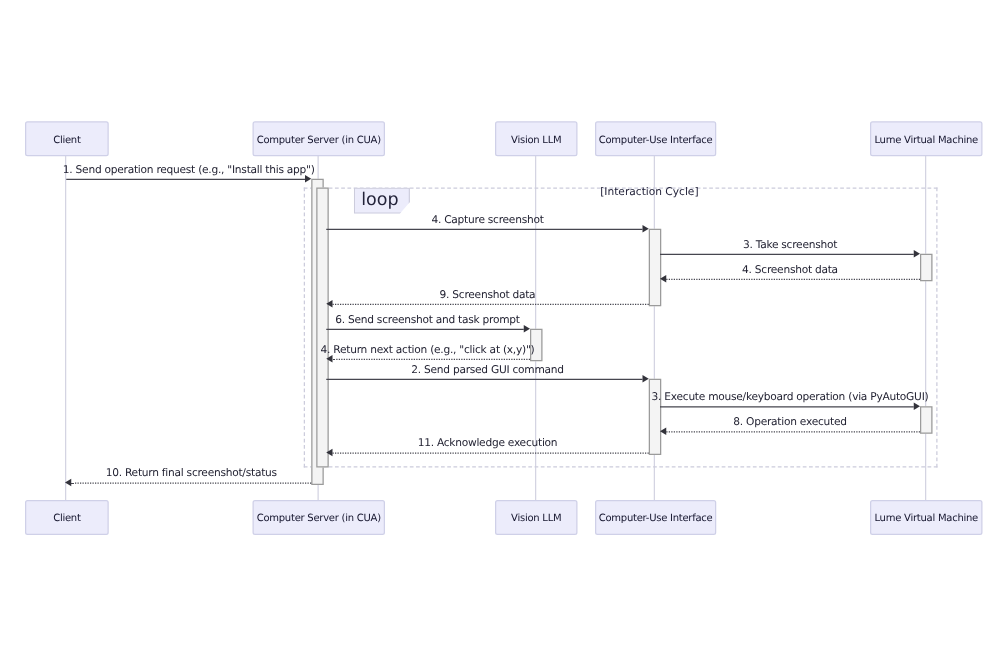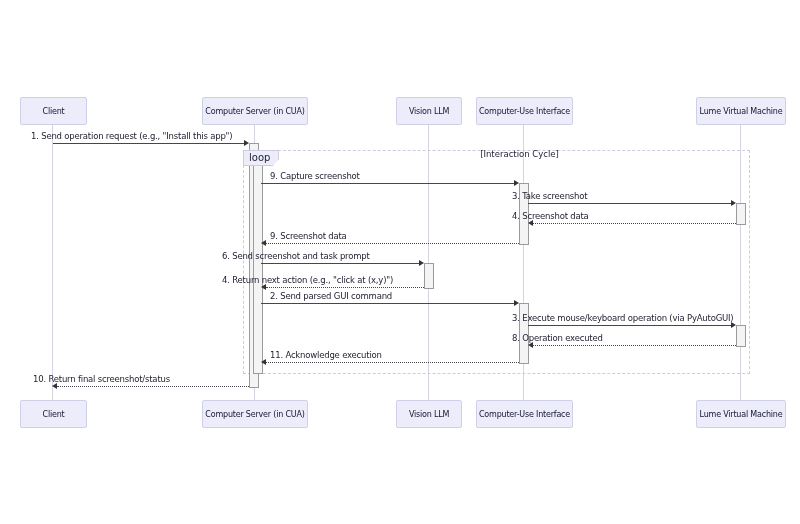--- a/index.html
+++ b/index.html
@@ -9,28 +9,29 @@
   }
   .actor {
     position:absolute; height:26px; background:#ececfb; border:1px solid #cfd0e8;
     border-radius:2px; display:flex; align-items:center; justify-content:center;
     font-size:8px; letter-spacing:-0.2px; color:#15152e; white-space:nowrap; z-index:6;
   }
   .lifeline { position:absolute; width:1px; background:#d4d4e2; top:123px; height:277px; z-index:1; }
   .loop-frame { position:absolute; border:1px dashed #ccccdc; z-index:2; }
   .loop-title {
     position:absolute; background:#ececfb; border:1px solid #ccccdc; color:#23233a;
-    font-size:10px; padding:1px 8px 2px 5px; z-index:5;
+    font-size:14px; padding:1px 8px 2px 5px; z-index:5;
     clip-path:polygon(0 0,100% 0,100% 55%,82% 100%,0 100%);
+    margin-left:40px;
   }
   .loop-cond { position:absolute; font-size:8.5px; color:#23233a; text-align:center; z-index:3;padding-left:24px; }
   .activation { position:absolute; width:8px; background:#f4f4f4; border:1px solid #9b9b9b; z-index:3; }
   .msg-label {
     position:absolute; font-size:8.5px; letter-spacing:-0.2px; color:#232333;
-    white-space:nowrap; z-index:5;
+    text-align:center; white-space:nowrap; z-index:5;
   }
   .msg-line { position:absolute; height:0; border-top:1px solid #46464f; z-index:4; }
   .msg-line.ret { border-top:1px dotted #46464f; }
   .arrow { position:absolute; width:0; height:0; z-index:5; }
   .arrow.r { border-left:5px solid #33333b; border-top:3px solid transparent; border-bottom:3px solid transparent; }
   .arrow.l { border-right:5px solid #33333b; border-top:3px solid transparent; border-bottom:3px solid transparent; }
 </style>
 </head>
 <body>
 
@@ -54,21 +55,21 @@
   <div class="activation" style="left:736px;top:203px;height:20px"></div>
   <div class="activation" style="left:736px;top:325px;height:20px"></div>
 
   <div>
     <div class="msg-label" style="left:31px;top:131px;width:240px">1. Send operation request (e.g., "Install this app")</div>
     <div class="msg-line" style="left:53px;top:143px;width:191px"></div>
     <div class="arrow r" style="left:244px;top:140px"></div>
   </div>
 
   <div>
-    <div class="msg-label" style="left:270px;top:171px;width:240px">9. Capture screenshot</div>
+    <div class="msg-label" style="left:270px;top:171px;width:240px">4. Capture screenshot</div>
     <div class="msg-line" style="left:261px;top:183px;width:253px"></div>
     <div class="arrow r" style="left:514px;top:180px"></div>
   </div>
 
   <div>
     <div class="msg-label" style="left:512px;top:191px;width:240px">3. Take screenshot</div>
     <div class="msg-line" style="left:528px;top:203px;width:203px"></div>
     <div class="arrow r" style="left:731px;top:200px"></div>
   </div>
 

